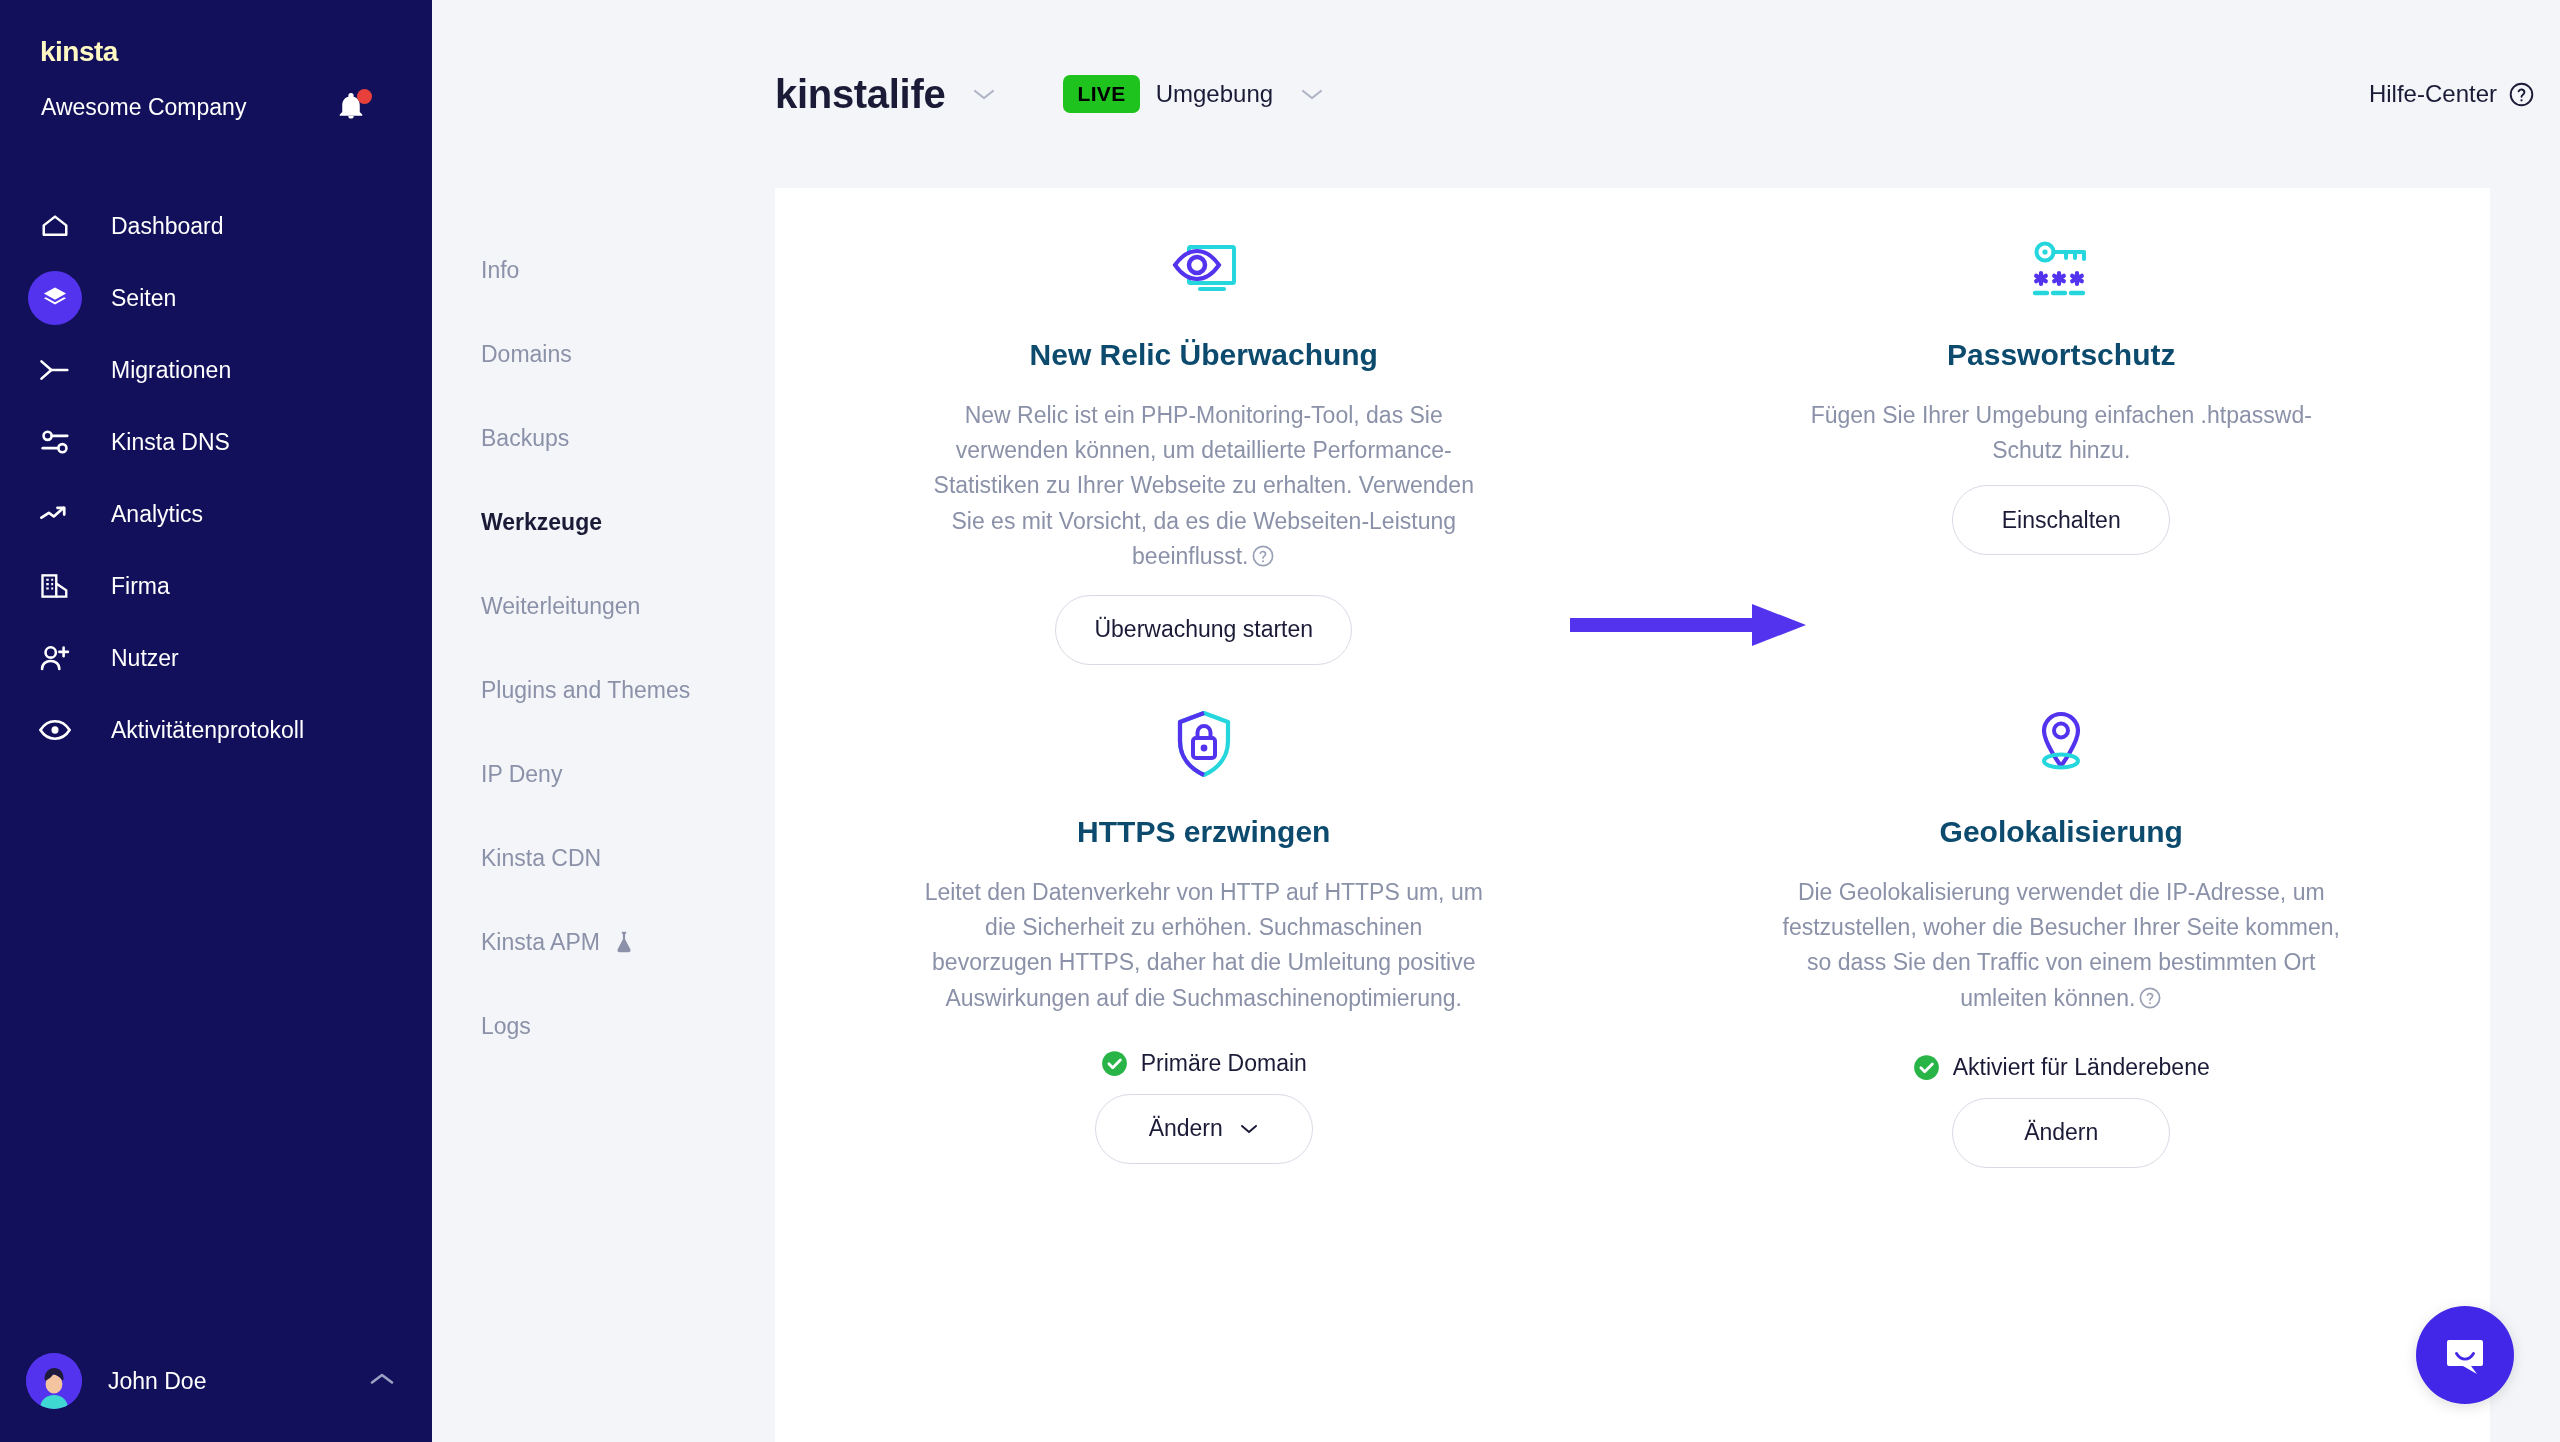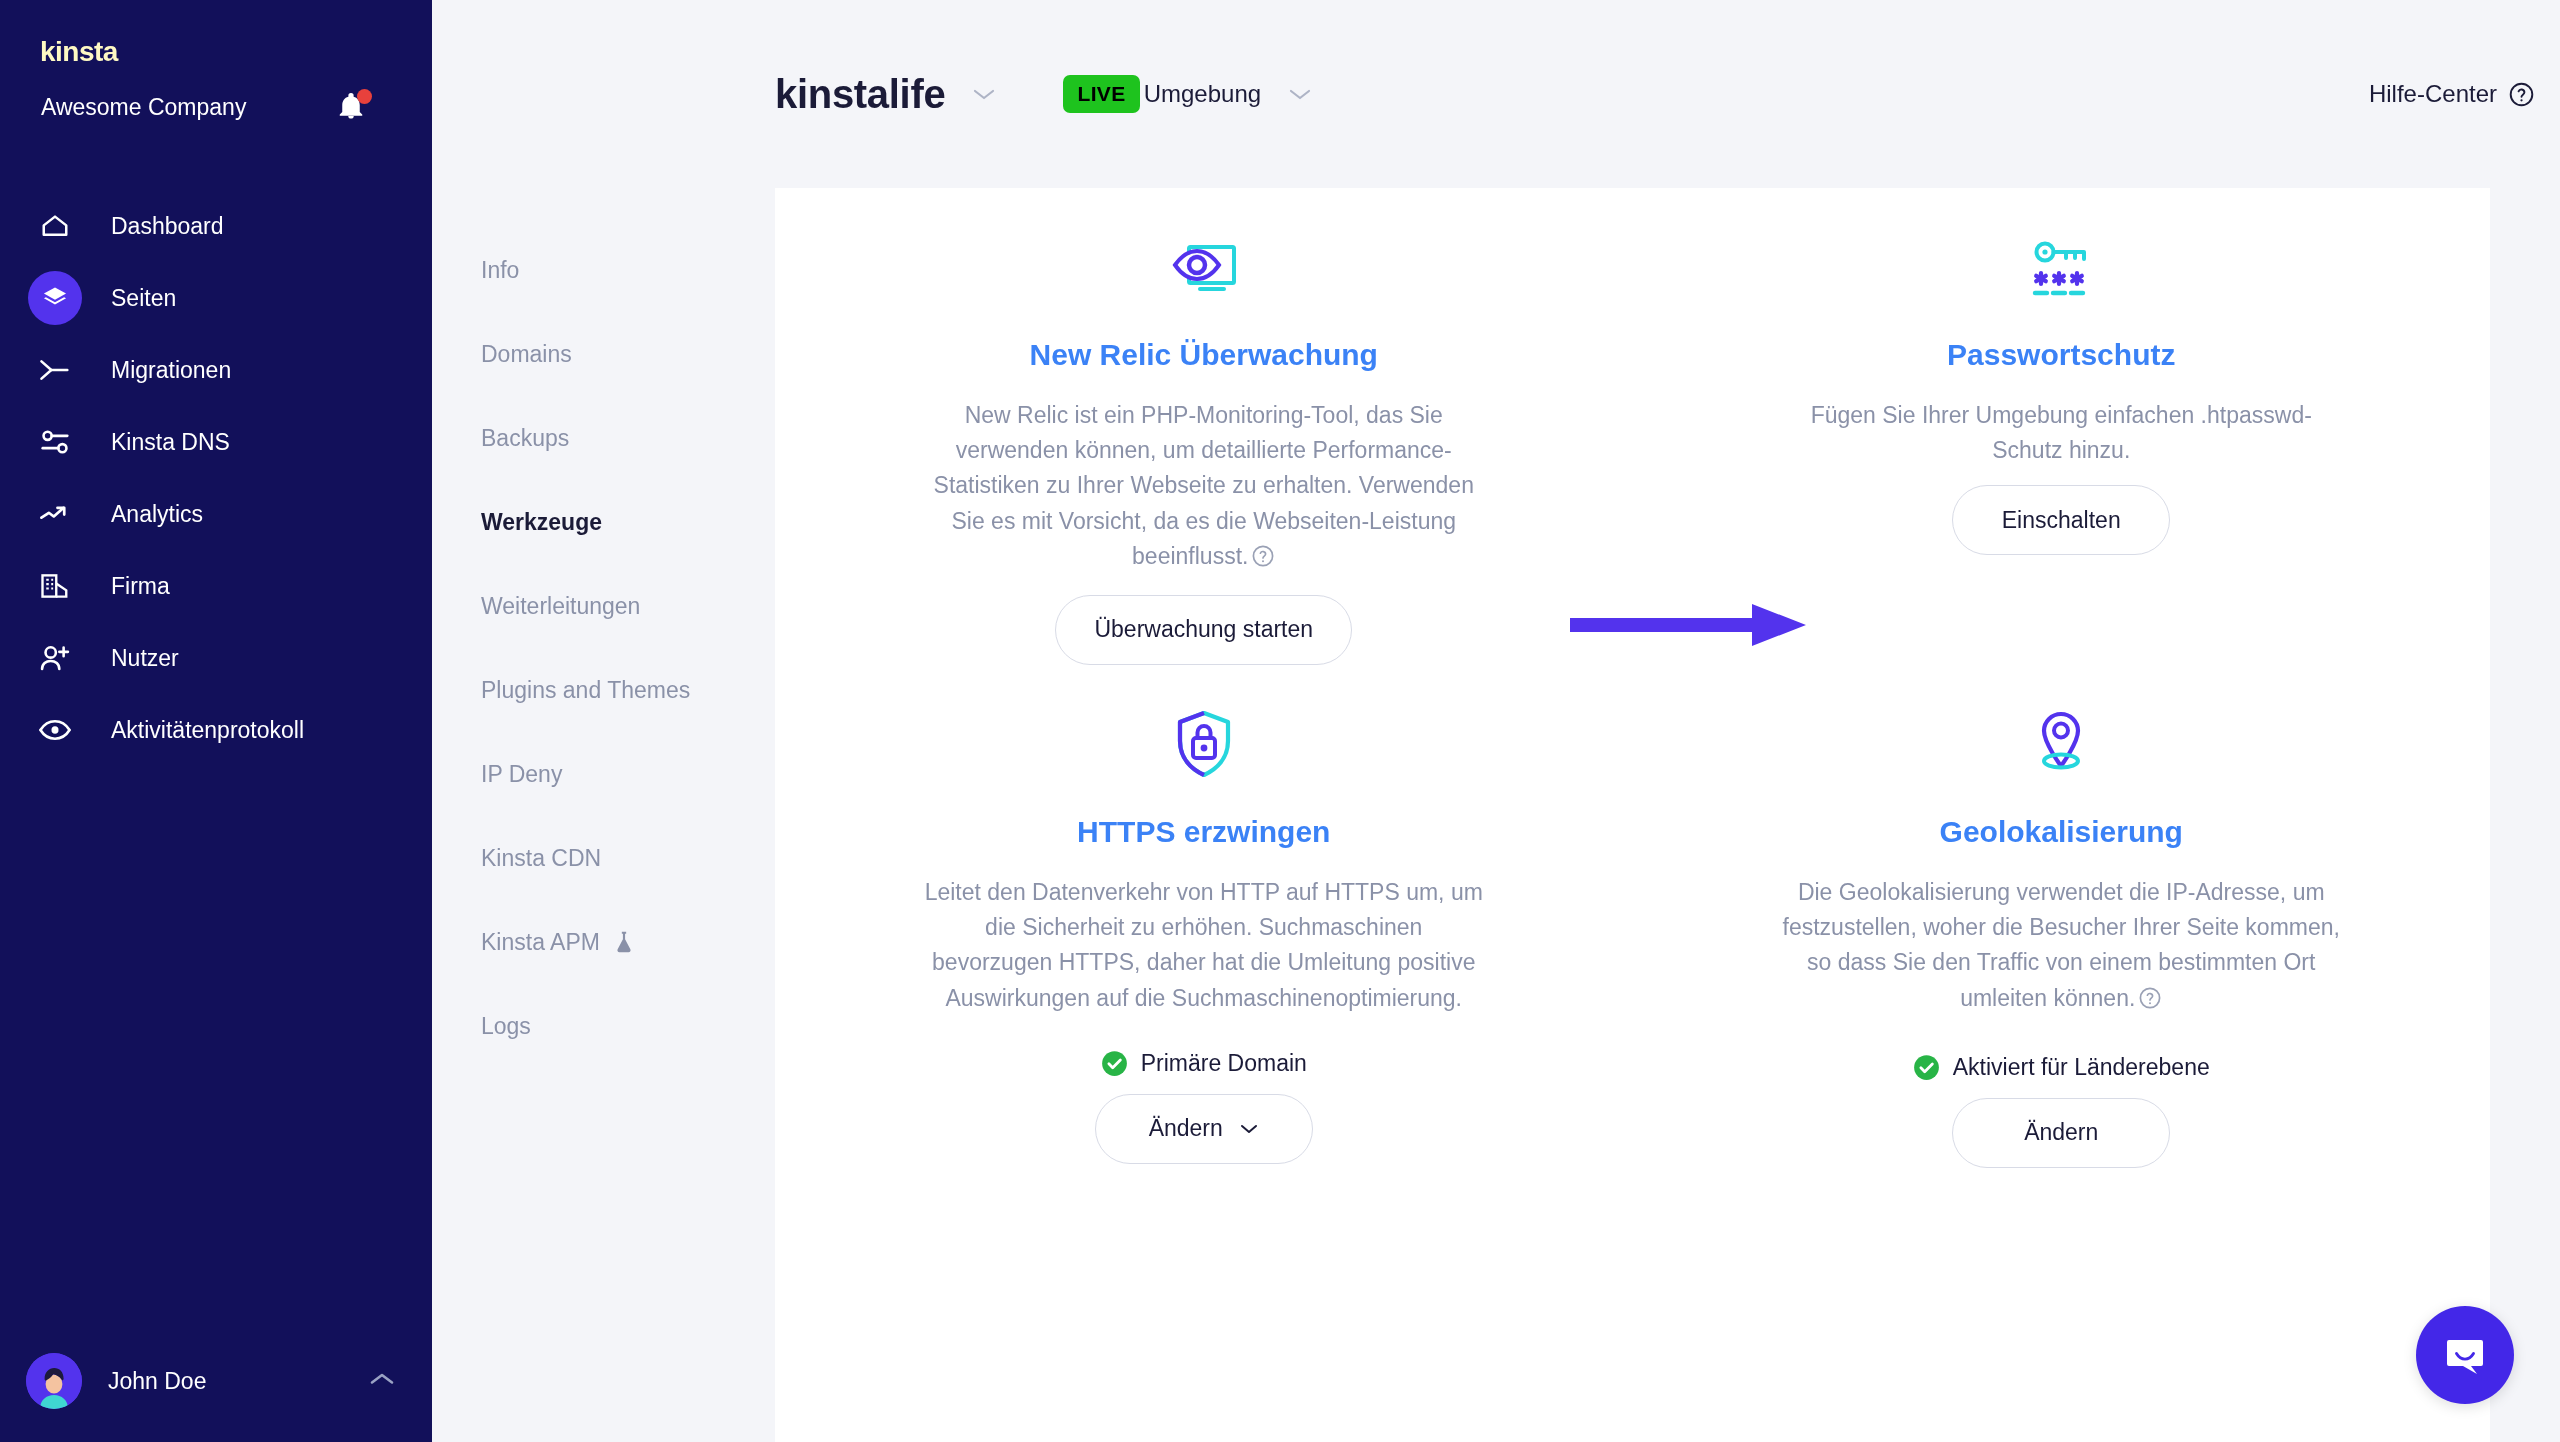--- a/index.html
+++ b/index.html
@@ -111,21 +111,21 @@
     margin-left: 26px; color: #aeb4c6;
     display: inline-flex; align-items: center;
   }
   .env-group { display: flex; align-items: center; margin-left: 66px; }
   .live-badge {
     background: #1ec31e; color: #000000;
     font-size: 21px; font-weight: 700;
     padding: 7px 14px; border-radius: 7px;
     letter-spacing: 0.4px;
   }
-  .env-label { margin-left: 4px; font-size: 24px; color: #1b1b38; }
+  .env-label { margin-left: 16px; font-size: 24px; color: #1b1b38; }
   .help-center {
     margin-left: auto; display: flex; align-items: center;
     font-size: 24px; color: #1b1b38; cursor: pointer;
   }
   .help-center .q { margin-left: 11px; display: inline-flex; }
 
   .panel {
     position: absolute;
     left: 0; top: 188px;
     width: 1715px; height: 1254px;
@@ -137,21 +137,21 @@
     grid-template-rows: auto auto;
   }
   .card {
     padding: 40px 54px 0 54px;
     text-align: center;
     display: flex; flex-direction: column; align-items: center;
   }
   .card-icon { height: 74px; display: flex; align-items: flex-end; justify-content: center; }
   .card-title {
     margin-top: 36px;
-    font-size: 30px; font-weight: 700; color: #3b82f6;
+    font-size: 30px; font-weight: 700; color: #0c4a6e;
   }
   .card-desc {
     margin-top: 26px;
     font-size: 23px; line-height: 1.53; color: #8a91a8;
     max-width: 560px;
   }
   .card-desc .qmark { display: inline-block; vertical-align: -4px; margin-left: 3px; }
   .card-btn {
     margin-top: 17px;
     display: inline-flex; align-items: center; justify-content: center;

